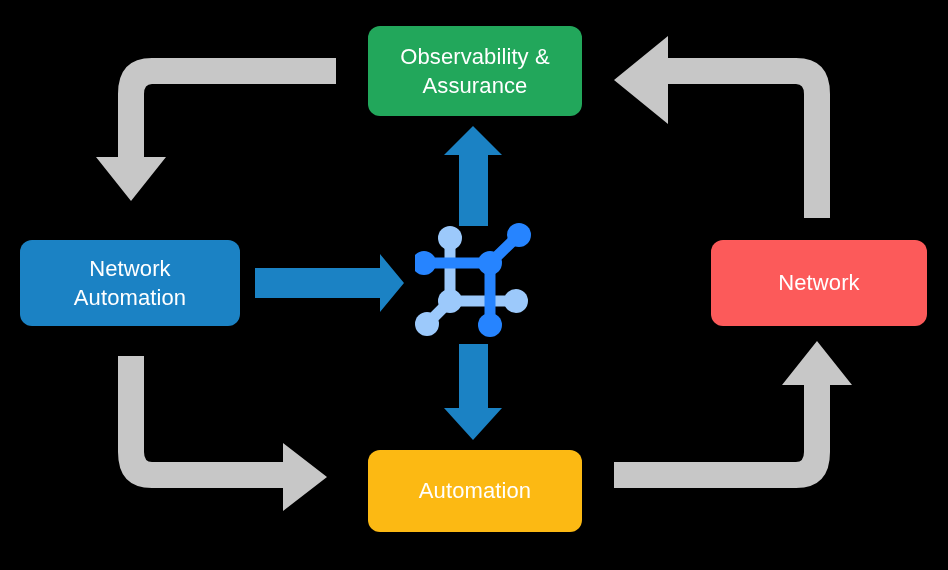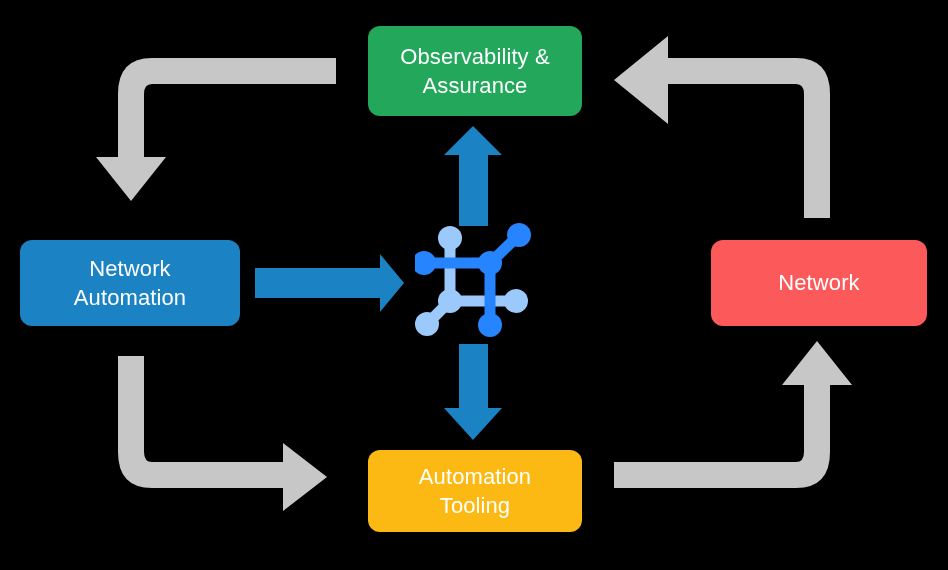--- a/index.html
+++ b/index.html
@@ -177,17 +177,16 @@
 
   <div class="node-box" id="box-infrastructure" style="background: rgb(252, 90, 90);">
     <div>
       <span>Network</span>
     </div>
   </div>
 
   <div class="node-box" id="box-automation" style="background: rgb(252, 185, 19);">
     <div>
       <span>Automation</span>
-      <span>Tooling</span>
     </div>
   </div>
 
 </div>
 
 </body></html>

